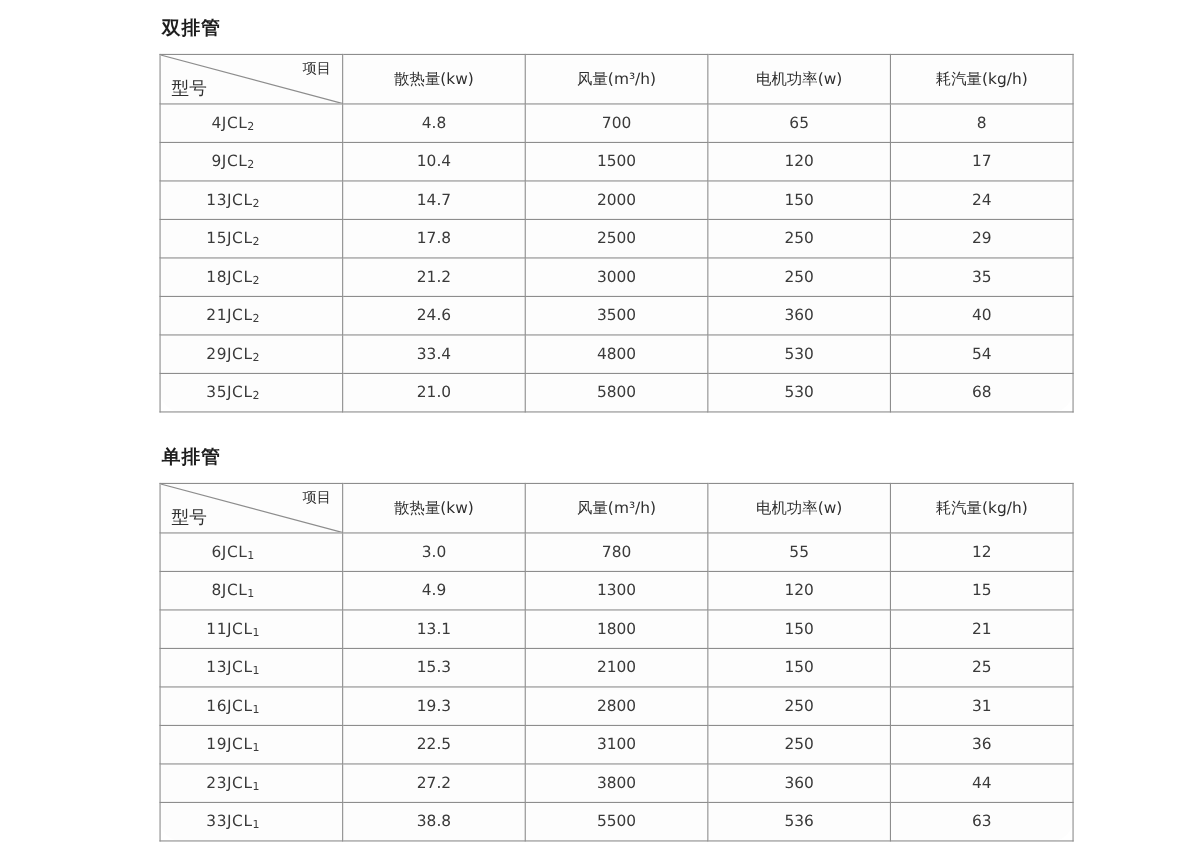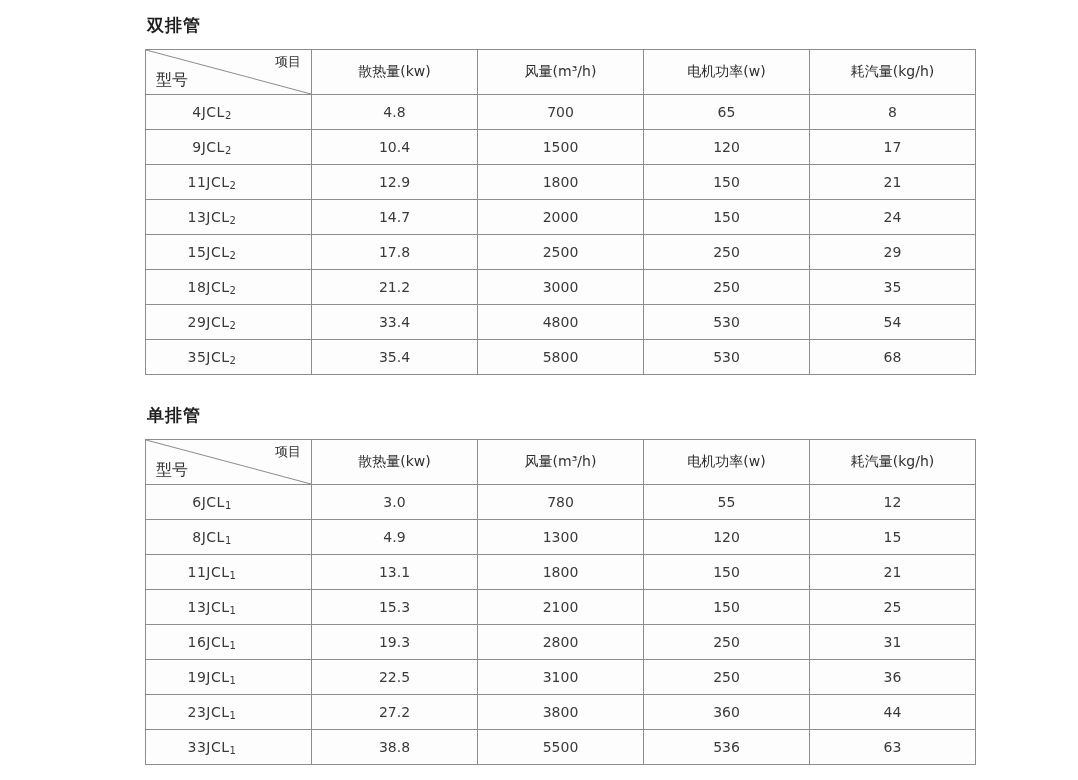--- a/index.html
+++ b/index.html
@@ -150,27 +150,20 @@
           <td>8</td>
         </tr>
         <tr>
           <td class="model"><span>9JCL</span><sub>2</sub></td>
           <td>10.4</td>
           <td>1500</td>
           <td>120</td>
           <td>17</td>
         </tr>
         <tr>
-          <td class="model"><span>11JCL</span><sub>2</sub></td>
-          <td>12.9</td>
-          <td>1800</td>
-          <td>150</td>
-          <td>21</td>
-        </tr>
-        <tr>
           <td class="model"><span>13JCL</span><sub>2</sub></td>
           <td>14.7</td>
           <td>2000</td>
           <td>150</td>
           <td>24</td>
         </tr>
         <tr>
           <td class="model"><span>15JCL</span><sub>2</sub></td>
           <td>17.8</td>
           <td>2500</td>
@@ -178,29 +171,36 @@
           <td>29</td>
         </tr>
         <tr>
           <td class="model"><span>18JCL</span><sub>2</sub></td>
           <td>21.2</td>
           <td>3000</td>
           <td>250</td>
           <td>35</td>
         </tr>
         <tr>
+          <td class="model"><span>21JCL</span><sub>2</sub></td>
+          <td>24.6</td>
+          <td>3500</td>
+          <td>360</td>
+          <td>40</td>
+        </tr>
+        <tr>
           <td class="model"><span>29JCL</span><sub>2</sub></td>
           <td>33.4</td>
           <td>4800</td>
           <td>530</td>
           <td>54</td>
         </tr>
         <tr>
           <td class="model"><span>35JCL</span><sub>2</sub></td>
-          <td>35.4</td>
+          <td>21.0</td>
           <td>5800</td>
           <td>530</td>
           <td>68</td>
         </tr>
       </tbody>
     </table>
   </div>
 
   <div class="section second">
     <div class="section-title">单排管</div>

